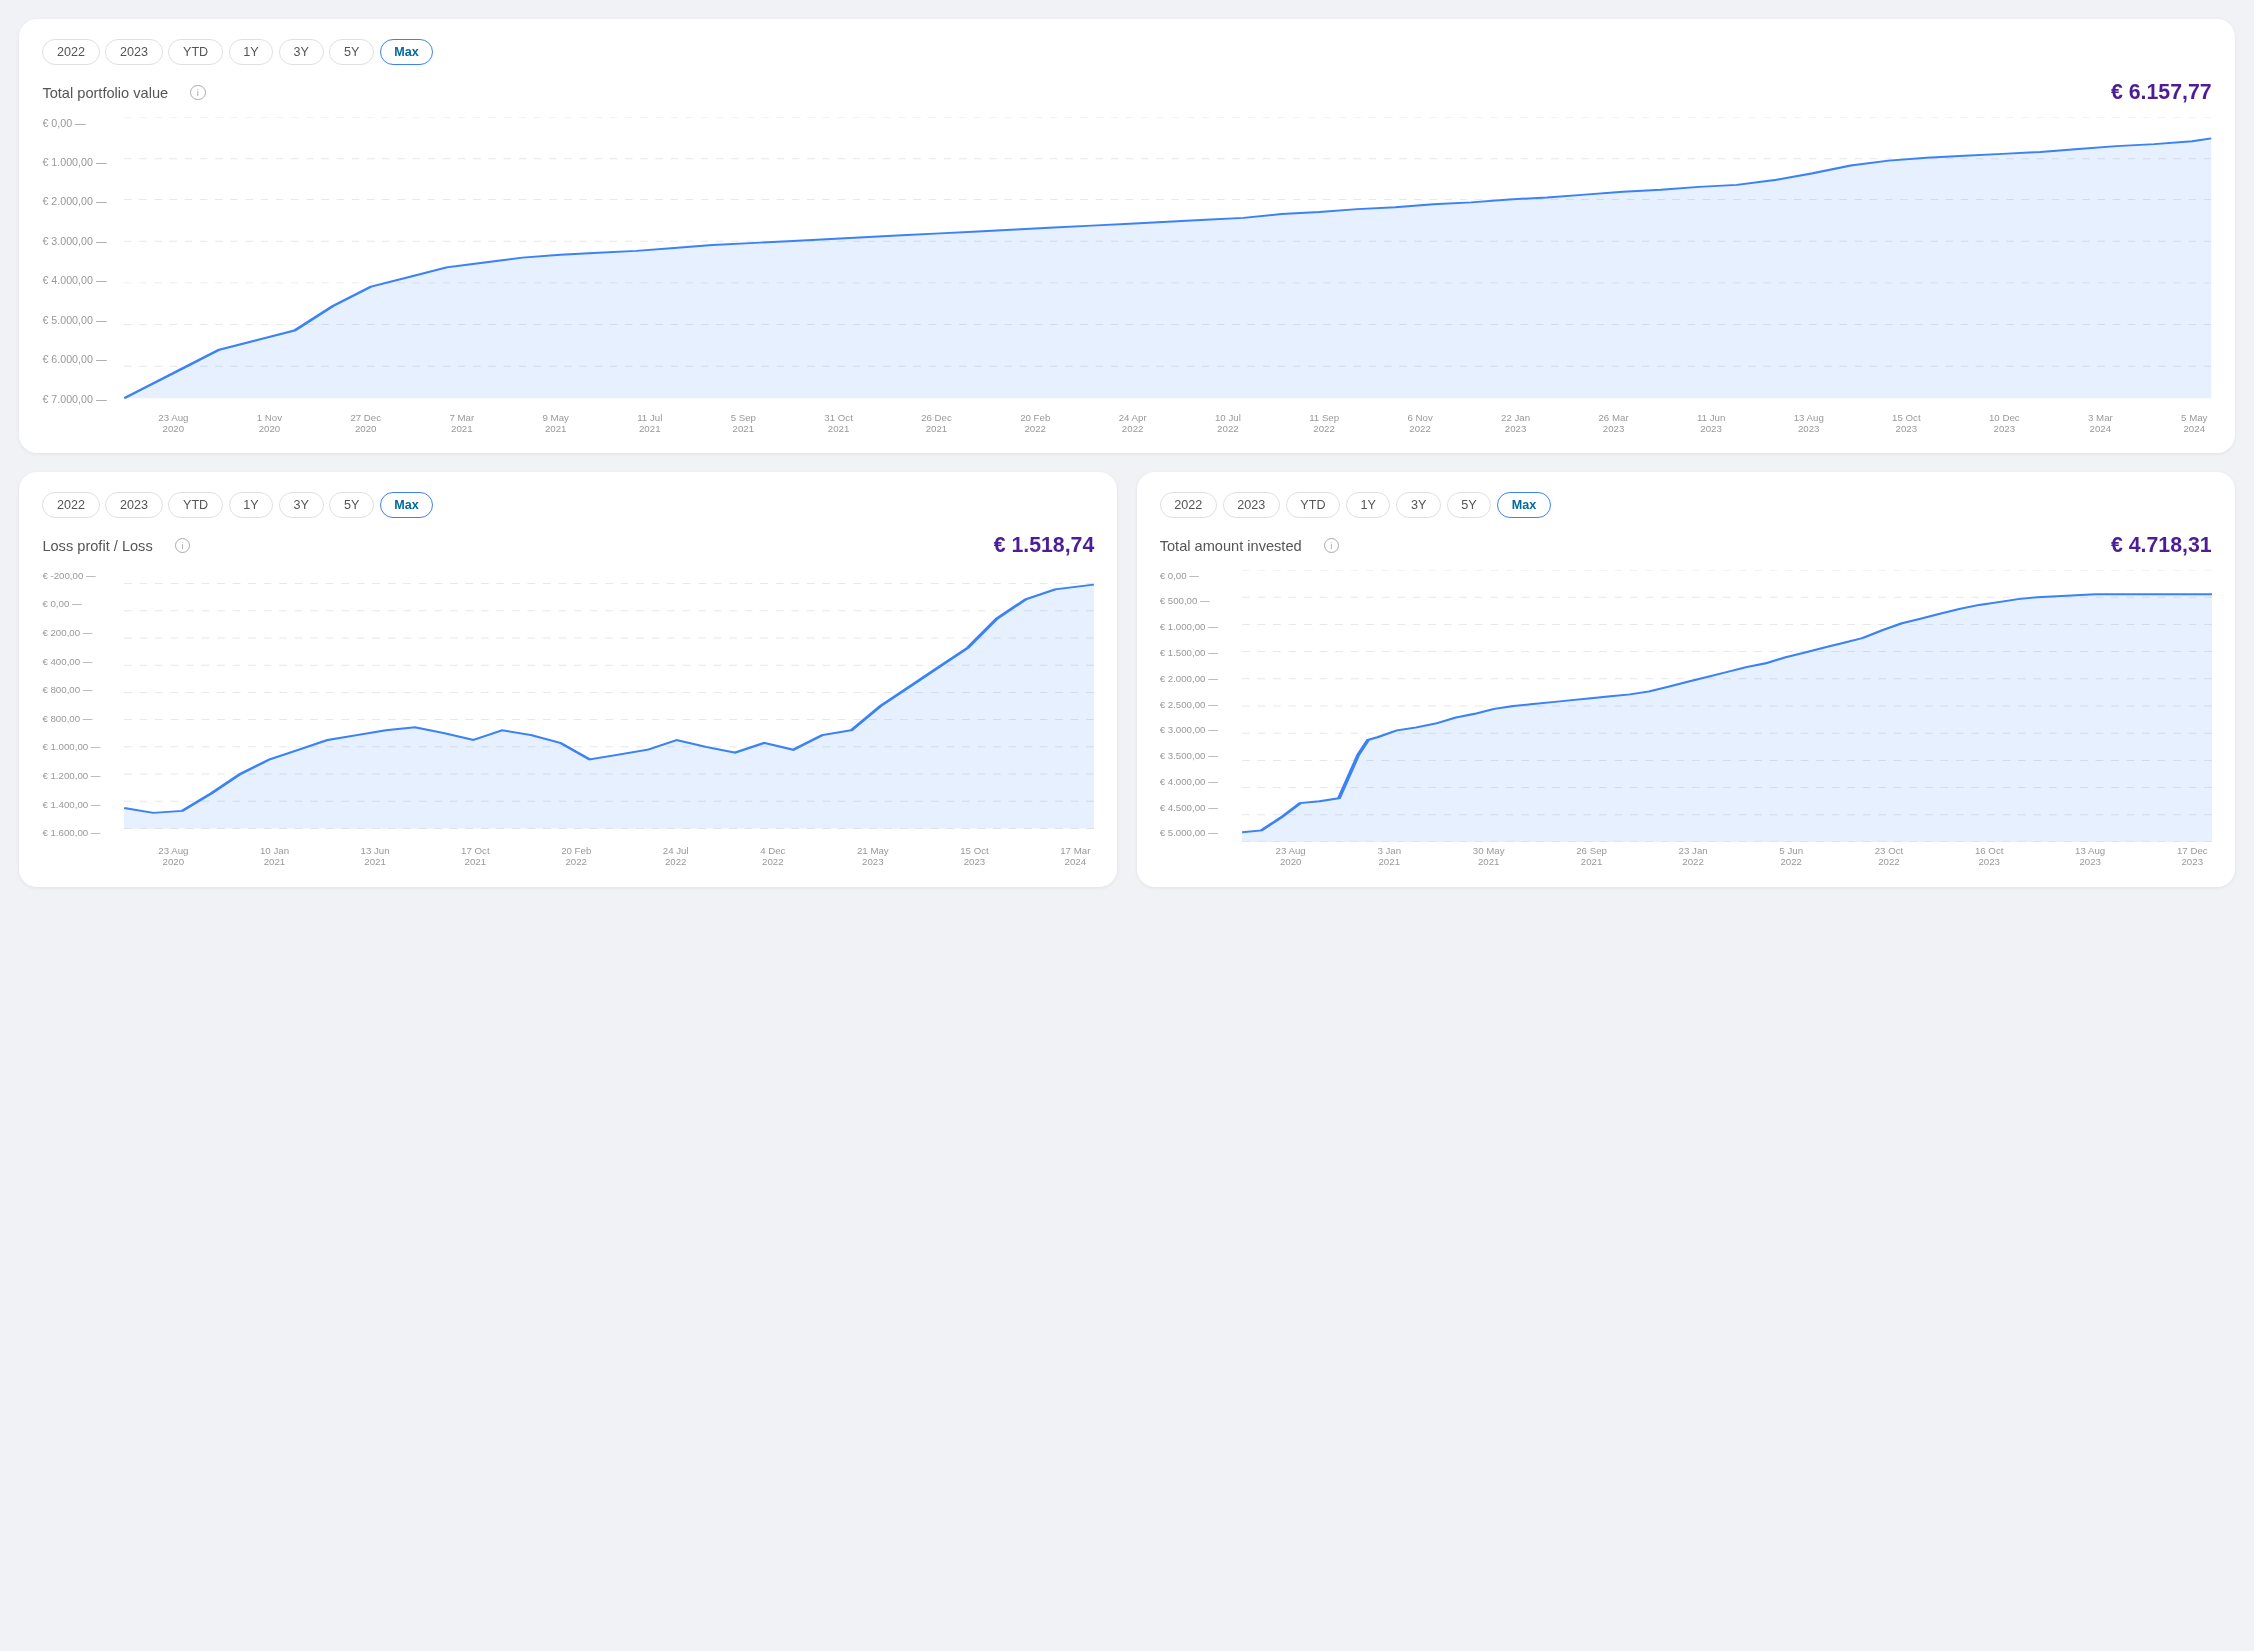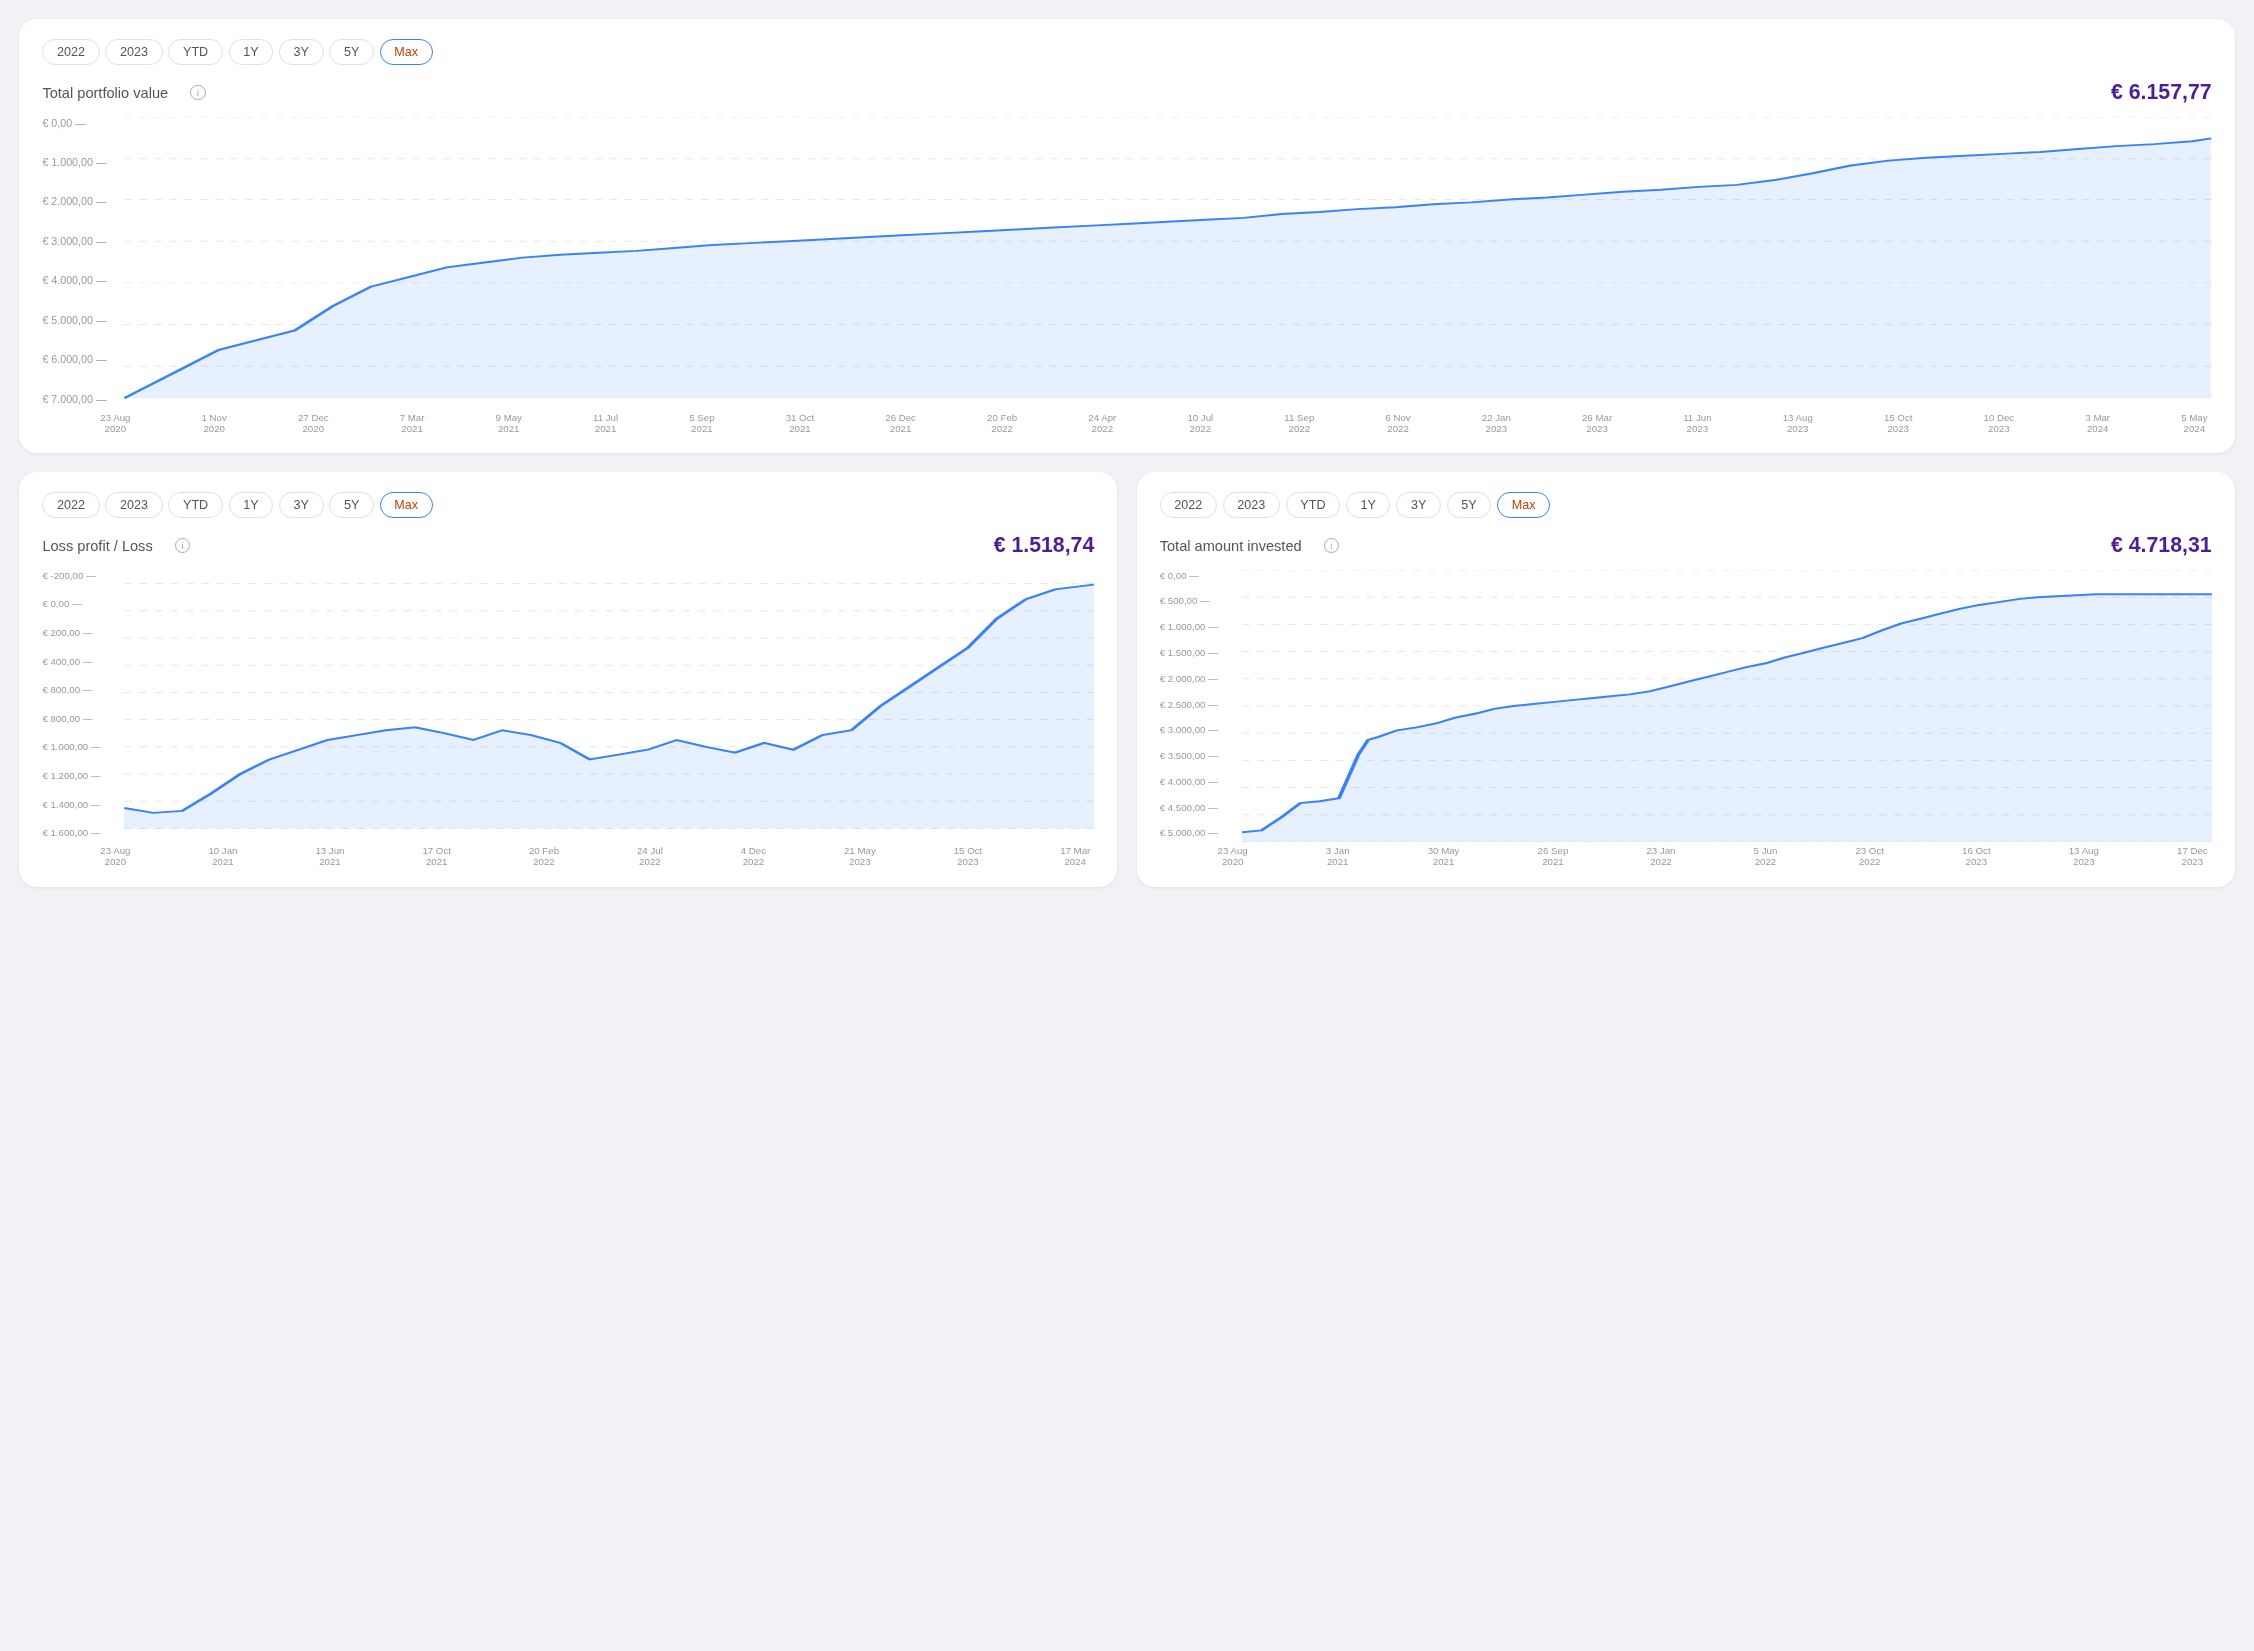--- a/index.html
+++ b/index.html
@@ -25,22 +25,22 @@
       padding: 4.9px 13.6px;
       border: 1px solid #e0e0e0;
       border-radius: 19.4px;
       background: #fff;
       font-size: 12.6px;
       cursor: pointer;
       color: #555;
     }
     .time-btn.active {
       border-color: #3b82f6;
-      color: #c2410c;
-      font-weight: 400;
+      color: #0369a1;
+      font-weight: 700;
     }
     .chart-header {
       display: flex;
       justify-content: space-between;
       align-items: center;
       margin-bottom: 11.6px;
     }
     .chart-title {
       font-size: 14.6px;
       color: #555;
@@ -84,21 +84,21 @@
     .y-label { white-space: nowrap; }
     .chart-svg-wrapper {
       margin-left: 82px;
       position: relative;
     }
     .x-axis {
       display: flex;
       justify-content: space-between;
       font-size: 9.7px;
       color: #999;
-      margin-left: 54px;
+      margin-left: 112px;
       margin-top: 3.9px;
       padding: 0 3.9px;
     }
     .x-label { text-align: center; white-space: nowrap; font-size: 9.7px; }
     .bottom-row {
       display: grid;
       grid-template-columns: 1fr 1fr;
       gap: 19.4px;
     }
     svg { display: block; }

